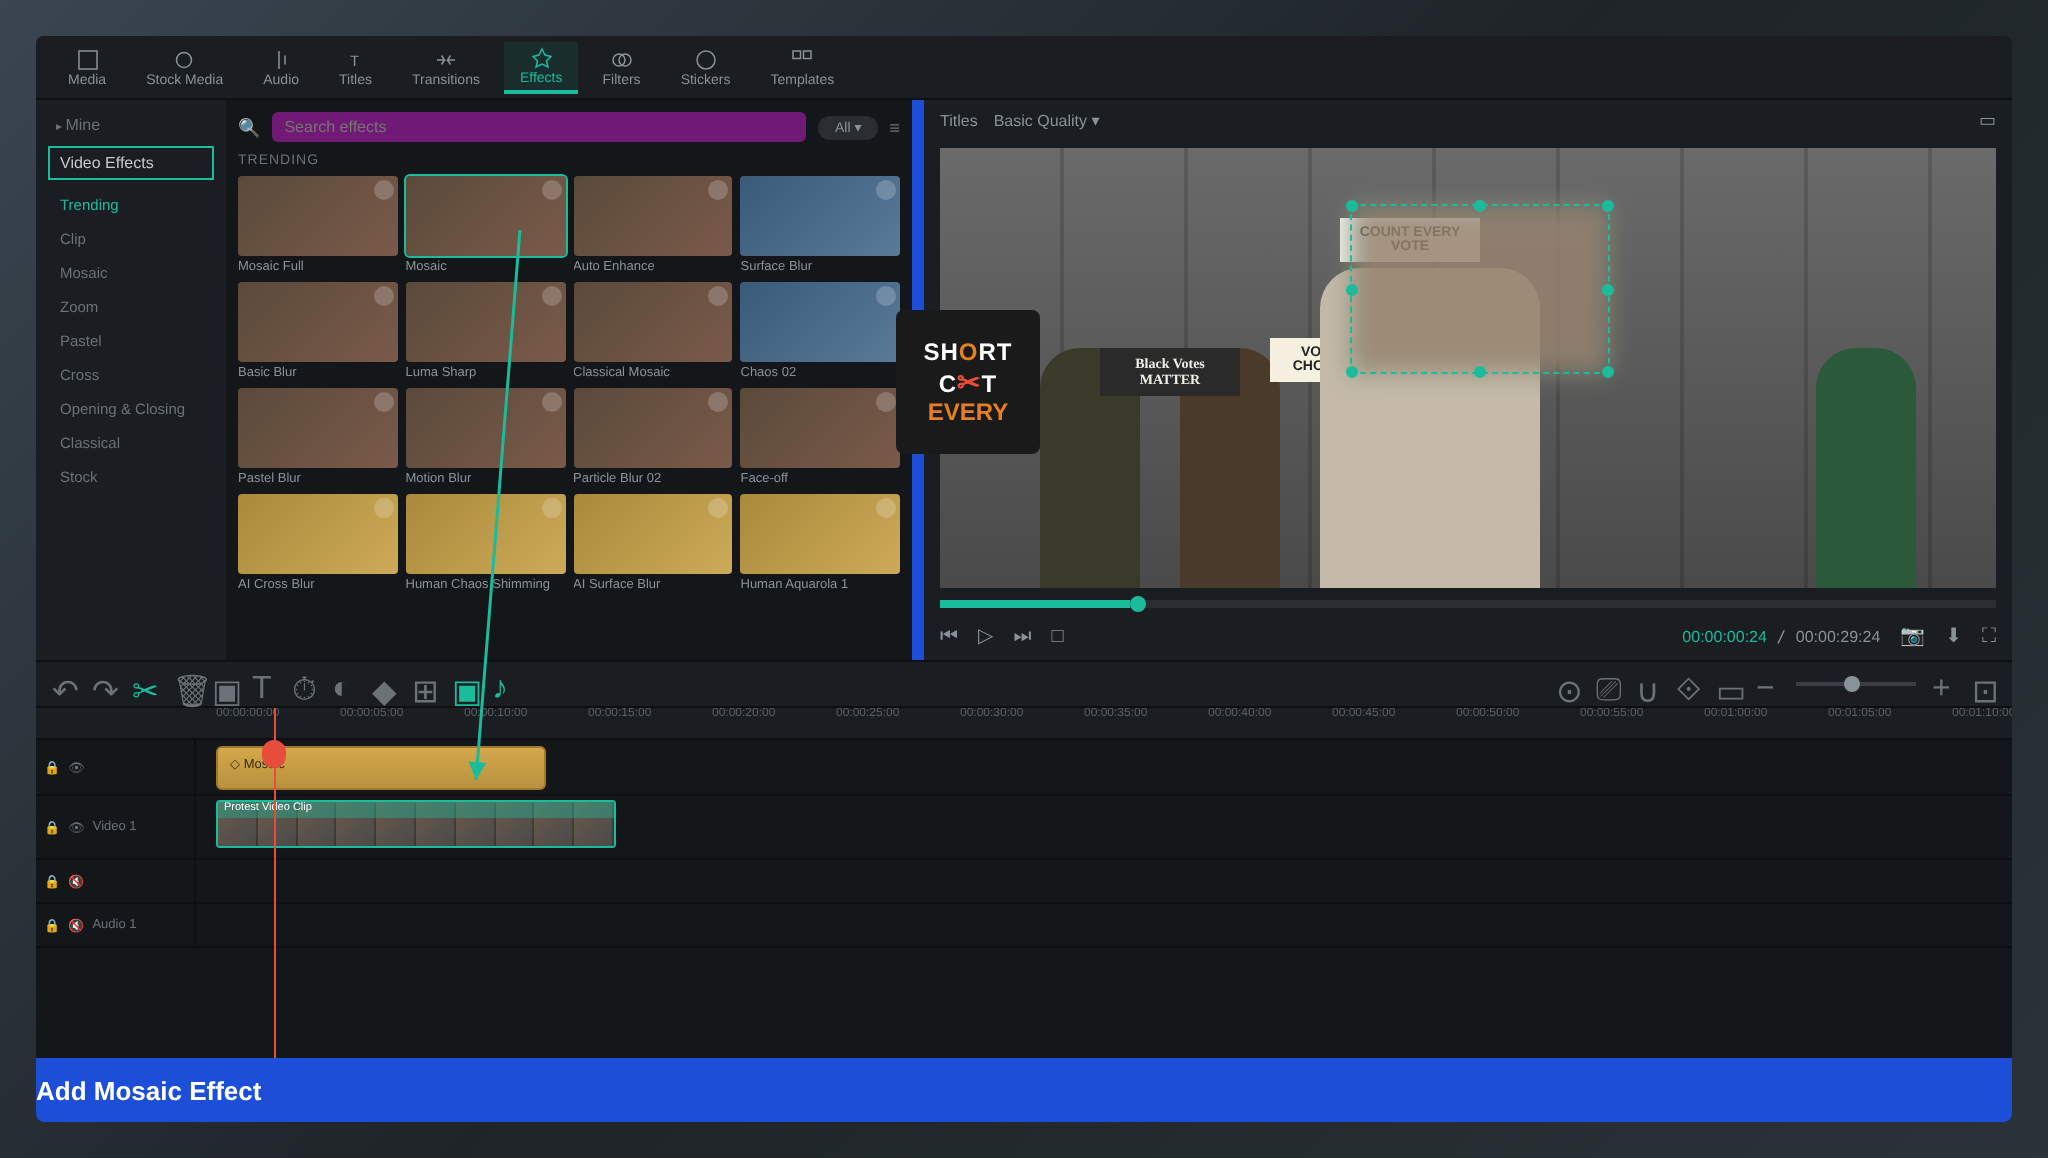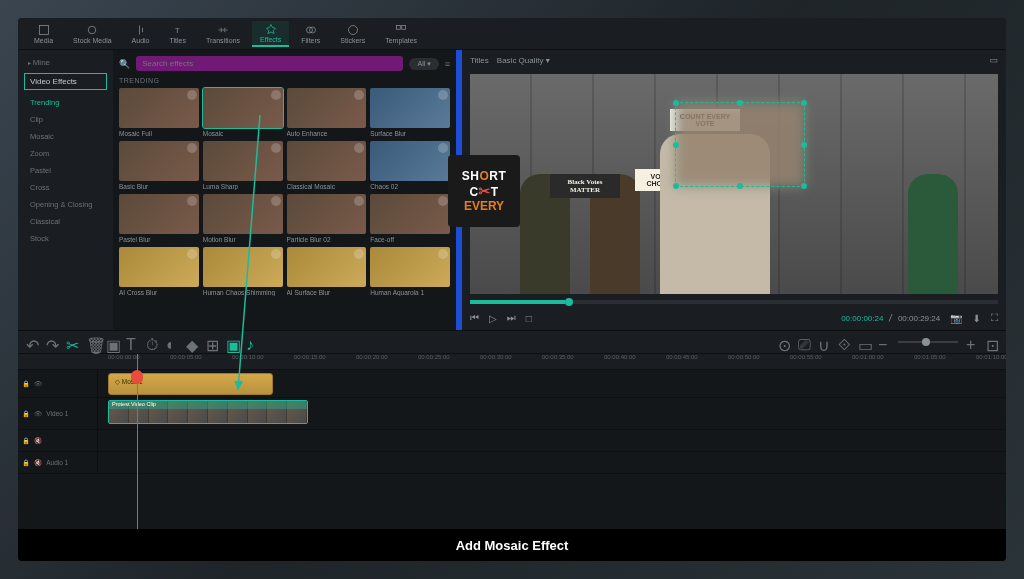--- a/index.html
+++ b/index.html
@@ -69,21 +69,21 @@
 .ruler-tick { position: absolute; top: 0; font-size: 6px; color: #5a6268; }
 .playhead { position: absolute; top: 0; bottom: 0; width: 1px; background: #e74c3c; z-index: 5; }
 .playhead-head { position: absolute; top: 16px; left: -6px; width: 12px; height: 14px; background: #e74c3c; border-radius: 6px; }
 .track { height: 28px; border-bottom: 1px solid #0d0f11; position: relative; display: flex; align-items: center; }
 .track-header { width: 80px; height: 100%; display: flex; align-items: center; gap: 4px; padding: 0 4px; font-size: 6.5px; color: #6b7278; border-right: 1px solid #0d0f11; }
 .track-content { flex: 1; position: relative; height: 100%; }
 .effect-clip { position: absolute; top: 3px; height: 22px; background: linear-gradient(180deg, #d4a84a, #b8923e); border-radius: 3px; font-size: 6.5px; color: #3a2a0a; padding: 4px 6px; border: 1px solid #a07a2a; }
 .video-clip { position: absolute; top: 2px; height: 24px; background: #2a4a3a; border: 1px solid #1abc9c; border-radius: 2px; overflow: hidden; display: flex; }
 .video-clip .frame { flex: 1; background: linear-gradient(135deg, #6a5a4a, #4a4a4a); border-right: 1px solid rgba(0,0,0,0.3); }
 .video-clip .label-strip { position: absolute; top: 0; left: 0; right: 0; height: 8px; background: rgba(26,188,156,0.4); font-size: 5.5px; color: #fff; padding: 0 3px; }
-.caption-bar { height: 32px; background: #000000; display: flex; align-items: center; justify-content: center; }
+.caption-bar { height: 32px; background: #1d4ed8; display: flex; align-items: center; }
 .caption-text { color: #fff; font-size: 13px; font-weight: 600; }
 .arrow-annotation { position: absolute; pointer-events: none; z-index: 20; }
 .logo-badge { position: absolute; top: 155px; left: 448px; width: 72px; height: 72px; background: #1a1a1a; border-radius: 4px; display: flex; flex-direction: column; align-items: center; justify-content: center; z-index: 15; padding: 4px; }
 .logo-line1 { font-size: 12px; font-weight: 800; color: #fff; letter-spacing: 0.5px; }
 .logo-scissors { color: #e74c3c; font-size: 14px; }
 .logo-line2 { font-size: 12px; font-weight: 800; color: #e67e22; }
 .pctrl { font-size: 10px; }
 </style>
 </head>
 <body>

